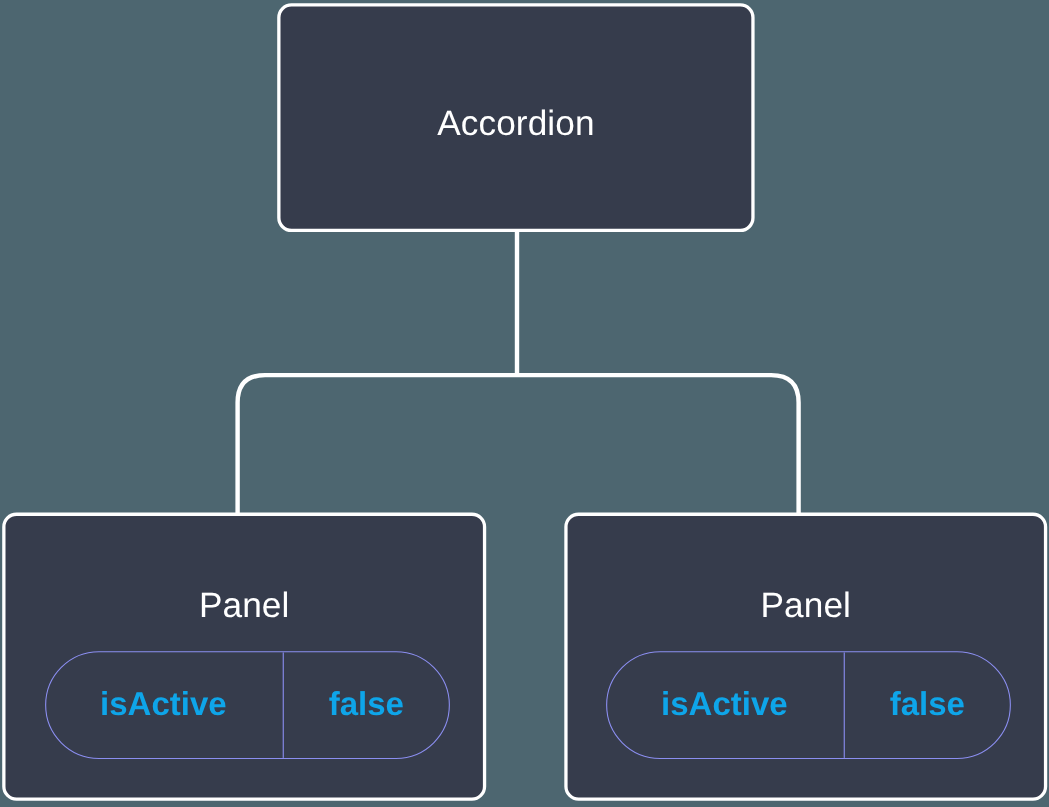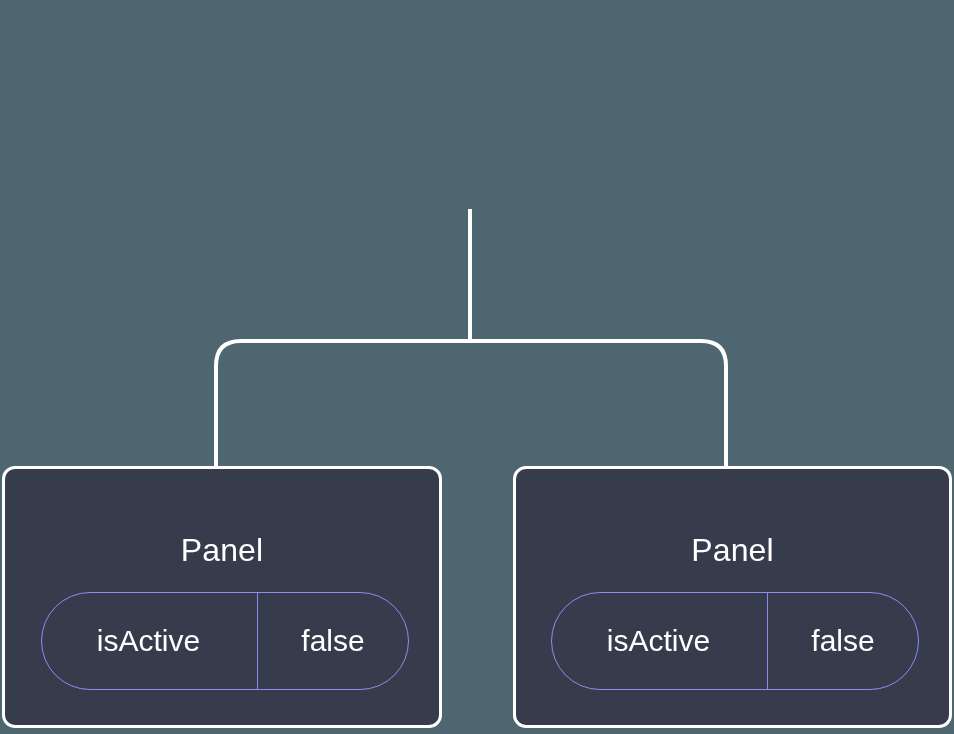--- a/index.html
+++ b/index.html
@@ -109,23 +109,23 @@
     left: 35px;
     top: 123px;
     width: 368px;
   }
 
   .prop-key,
   .prop-value {
     display: flex;
     align-items: center;
     justify-content: center;
-    color: #ffffff;
+    color: #0ea5e9;
     font-size: 30px;
-    font-weight: 400;
+    font-weight: 700;
     white-space: nowrap;
   }
 
   .prop-key {
     flex: 0 0 216px;
     border-right: 1.6px solid #8b8ef0;
     padding-right: 2px;
   }
 
   .prop-value {
@@ -139,20 +139,23 @@
 
   <svg id="edges" viewBox="0 0 954 734" width="954" height="734" aria-hidden="true">
 
     <path d="M 470 209 L 470 341" fill="none" stroke="#ffffff" stroke-width="4" stroke-linecap="butt"></path>
 
     <path d="M 216 470 L 216 366 Q 216 341 241 341 L 470 341" fill="none" stroke="#ffffff" stroke-width="4" stroke-linecap="butt"></path>
 
     <path d="M 726 470 L 726 366 Q 726 341 701 341 L 470 341" fill="none" stroke="#ffffff" stroke-width="4" stroke-linecap="butt"></path>
   </svg>
 
+  <div class="node node-root">
+    <div class="node-title">Accordion</div>
+  </div>
 
   <div class="node node-child-left">
     <div class="node-title">Panel</div>
     <div class="prop-pill">
       <span class="prop-key">isActive</span>
       <span class="prop-value">false</span>
     </div>
   </div>
 
   <div class="node node-child-right">

